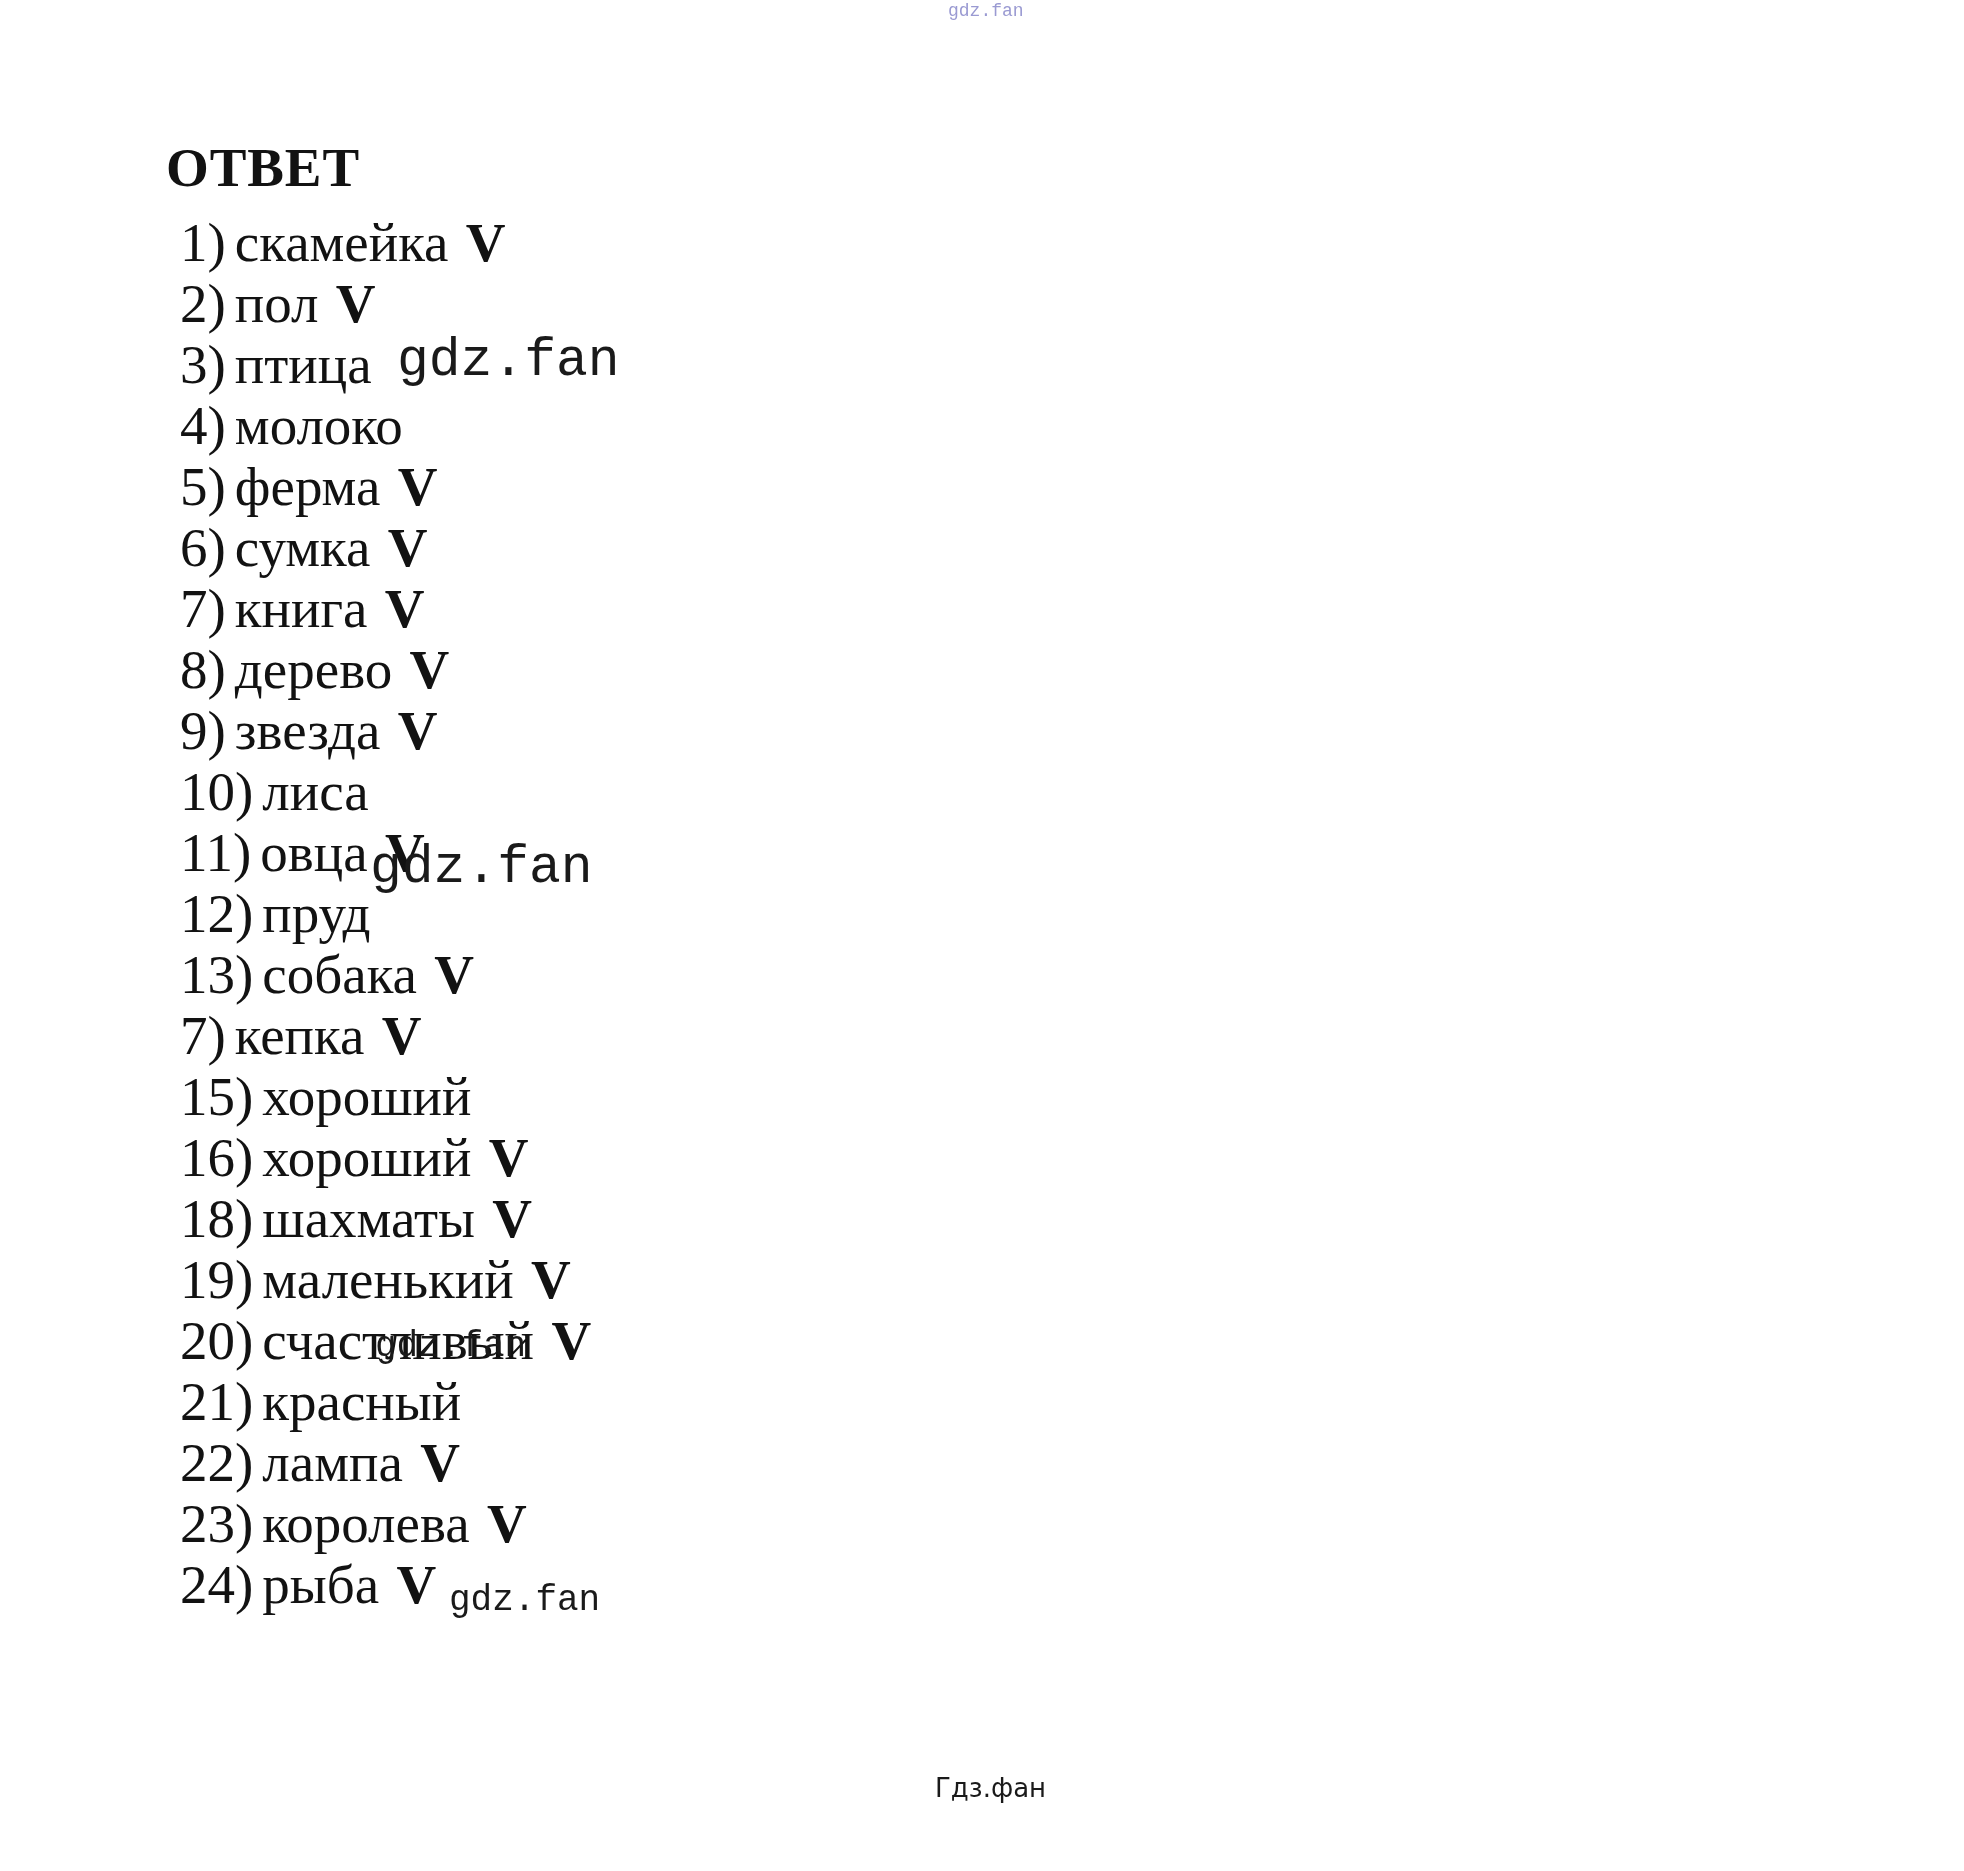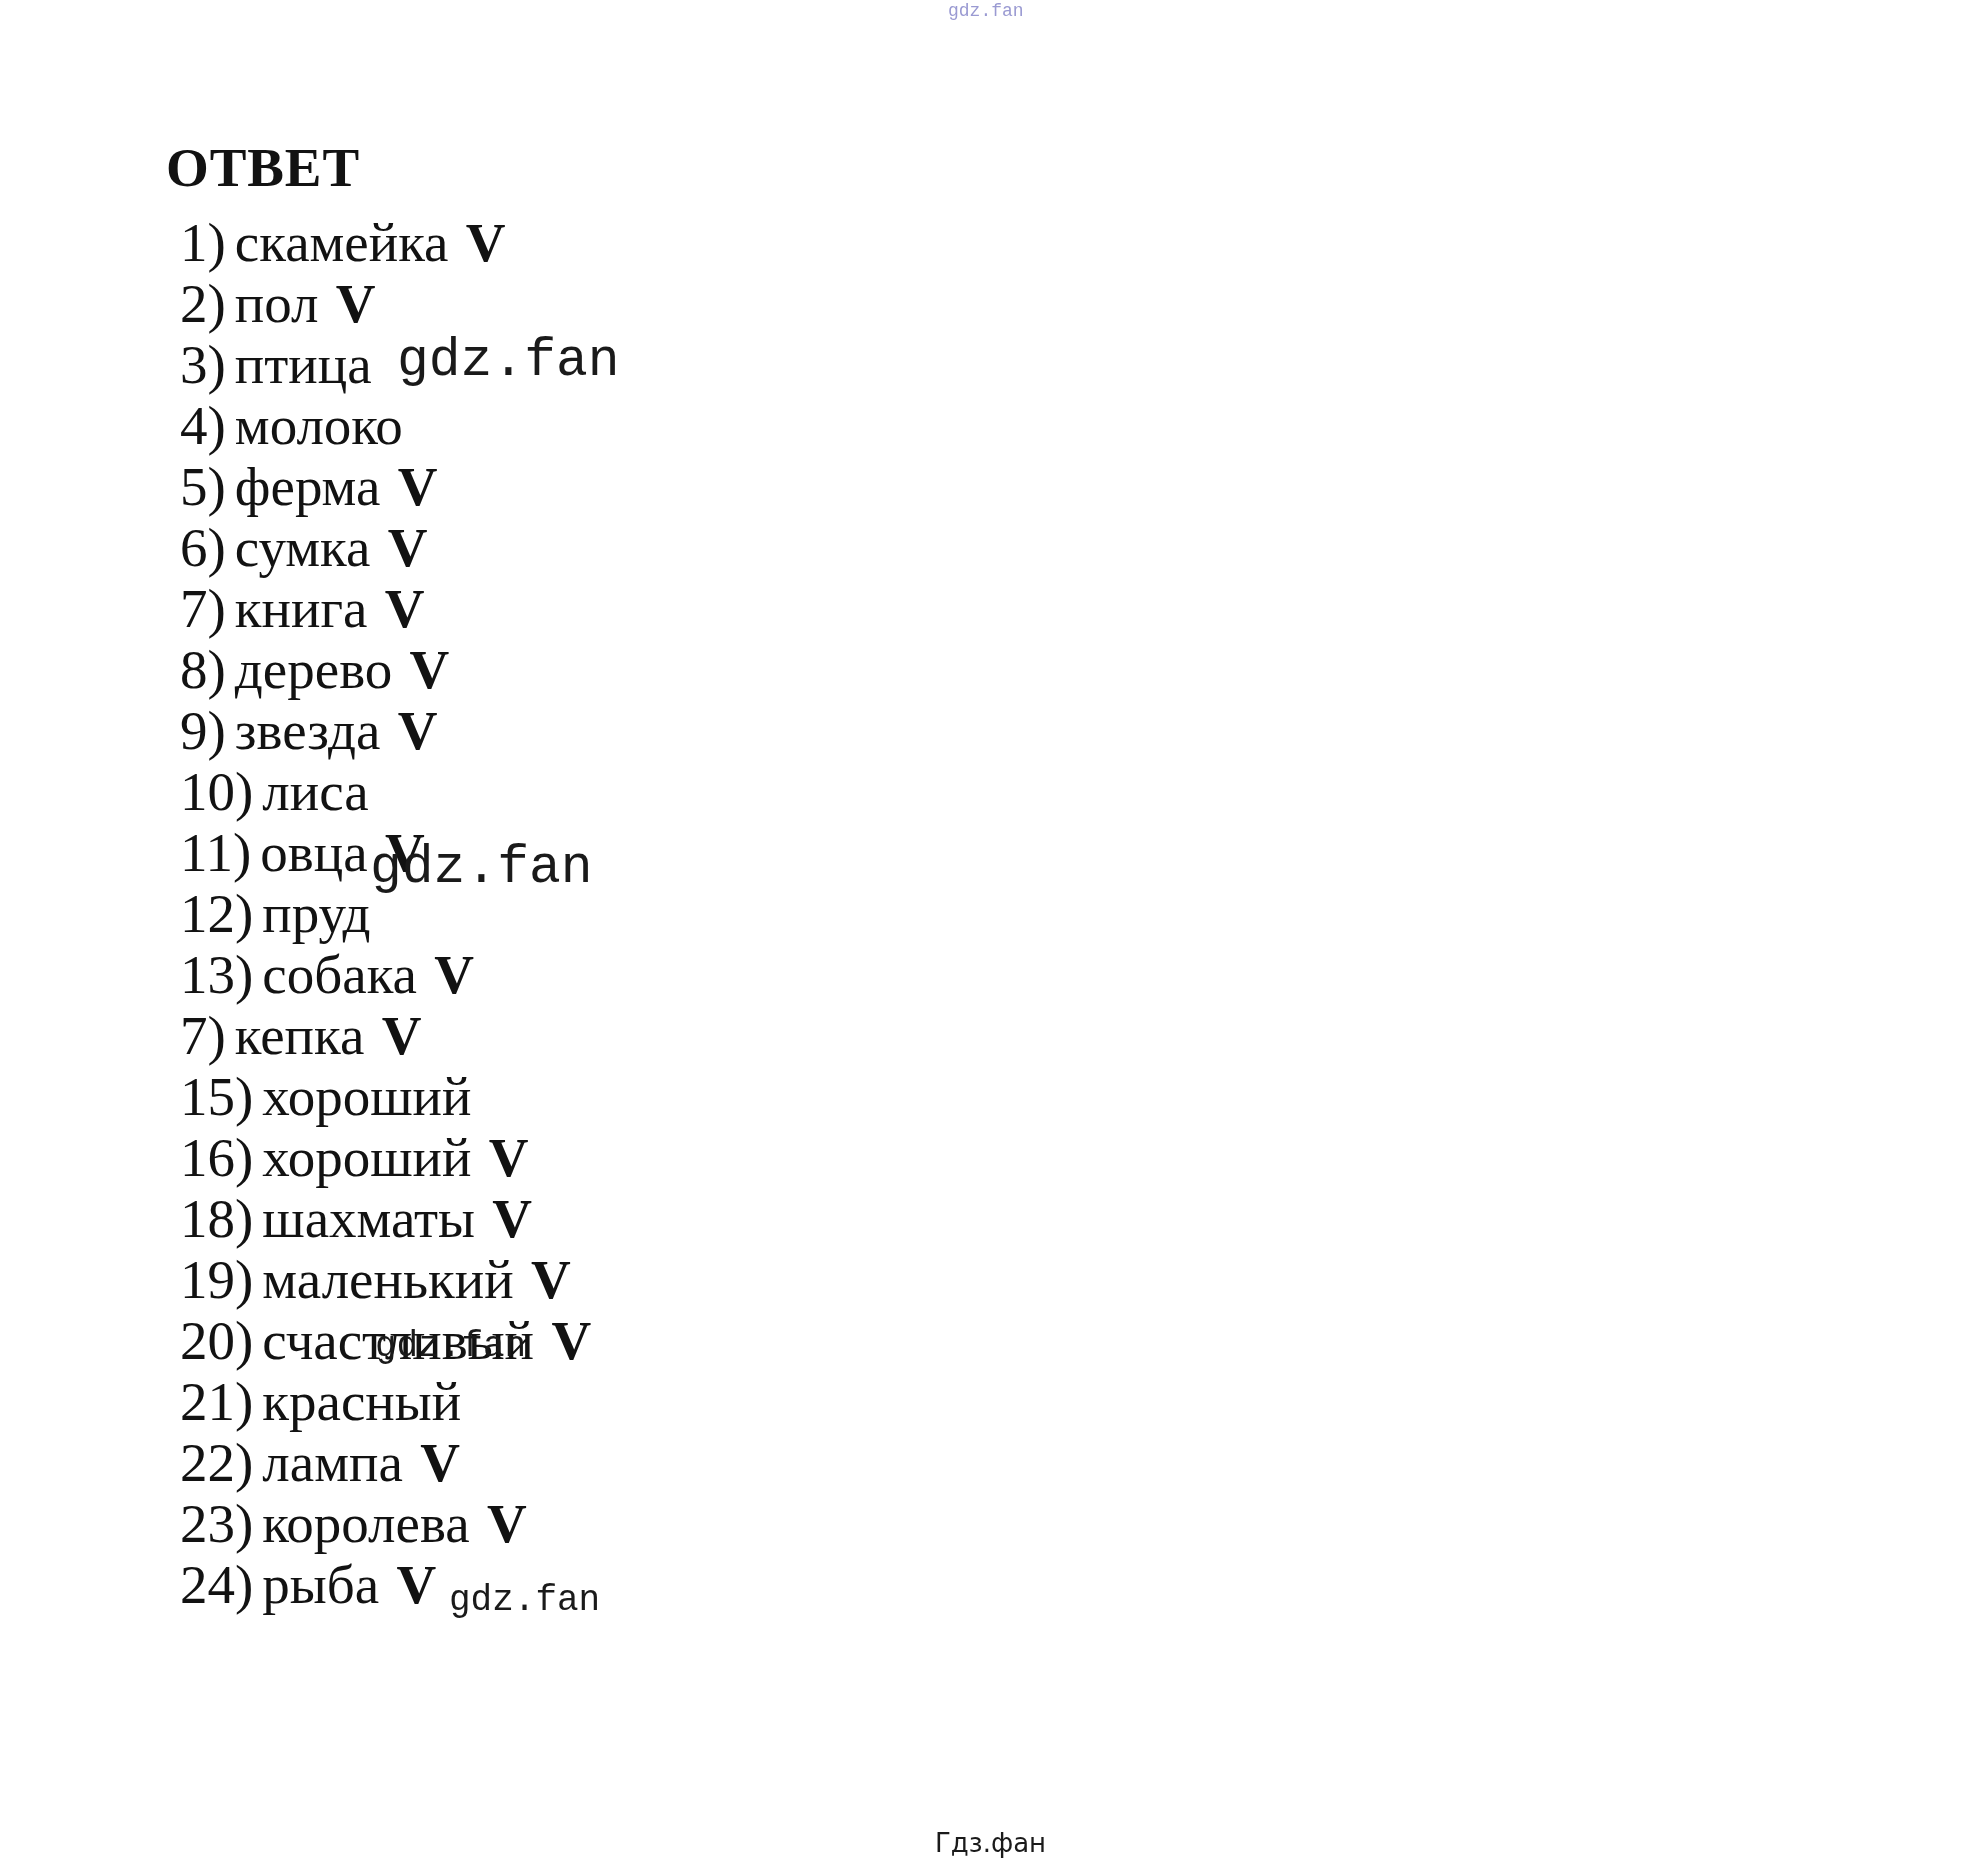--- a/index.html
+++ b/index.html
@@ -83,21 +83,21 @@
     font-size: 36px;
   }
   .wm-4 {
     left: 449px;
     top: 1583px;
     font-size: 36px;
   }
   .footer-label {
     position: absolute;
     left: 935px;
-    top: 1828px;
+    top: 1773px;
     font-family: "DejaVu Sans", sans-serif;
     font-size: 26px;
     color: #1a1a1a;
     white-space: nowrap;
   }
 </style>
 </head>
 <body>
 
 <div class="page">

